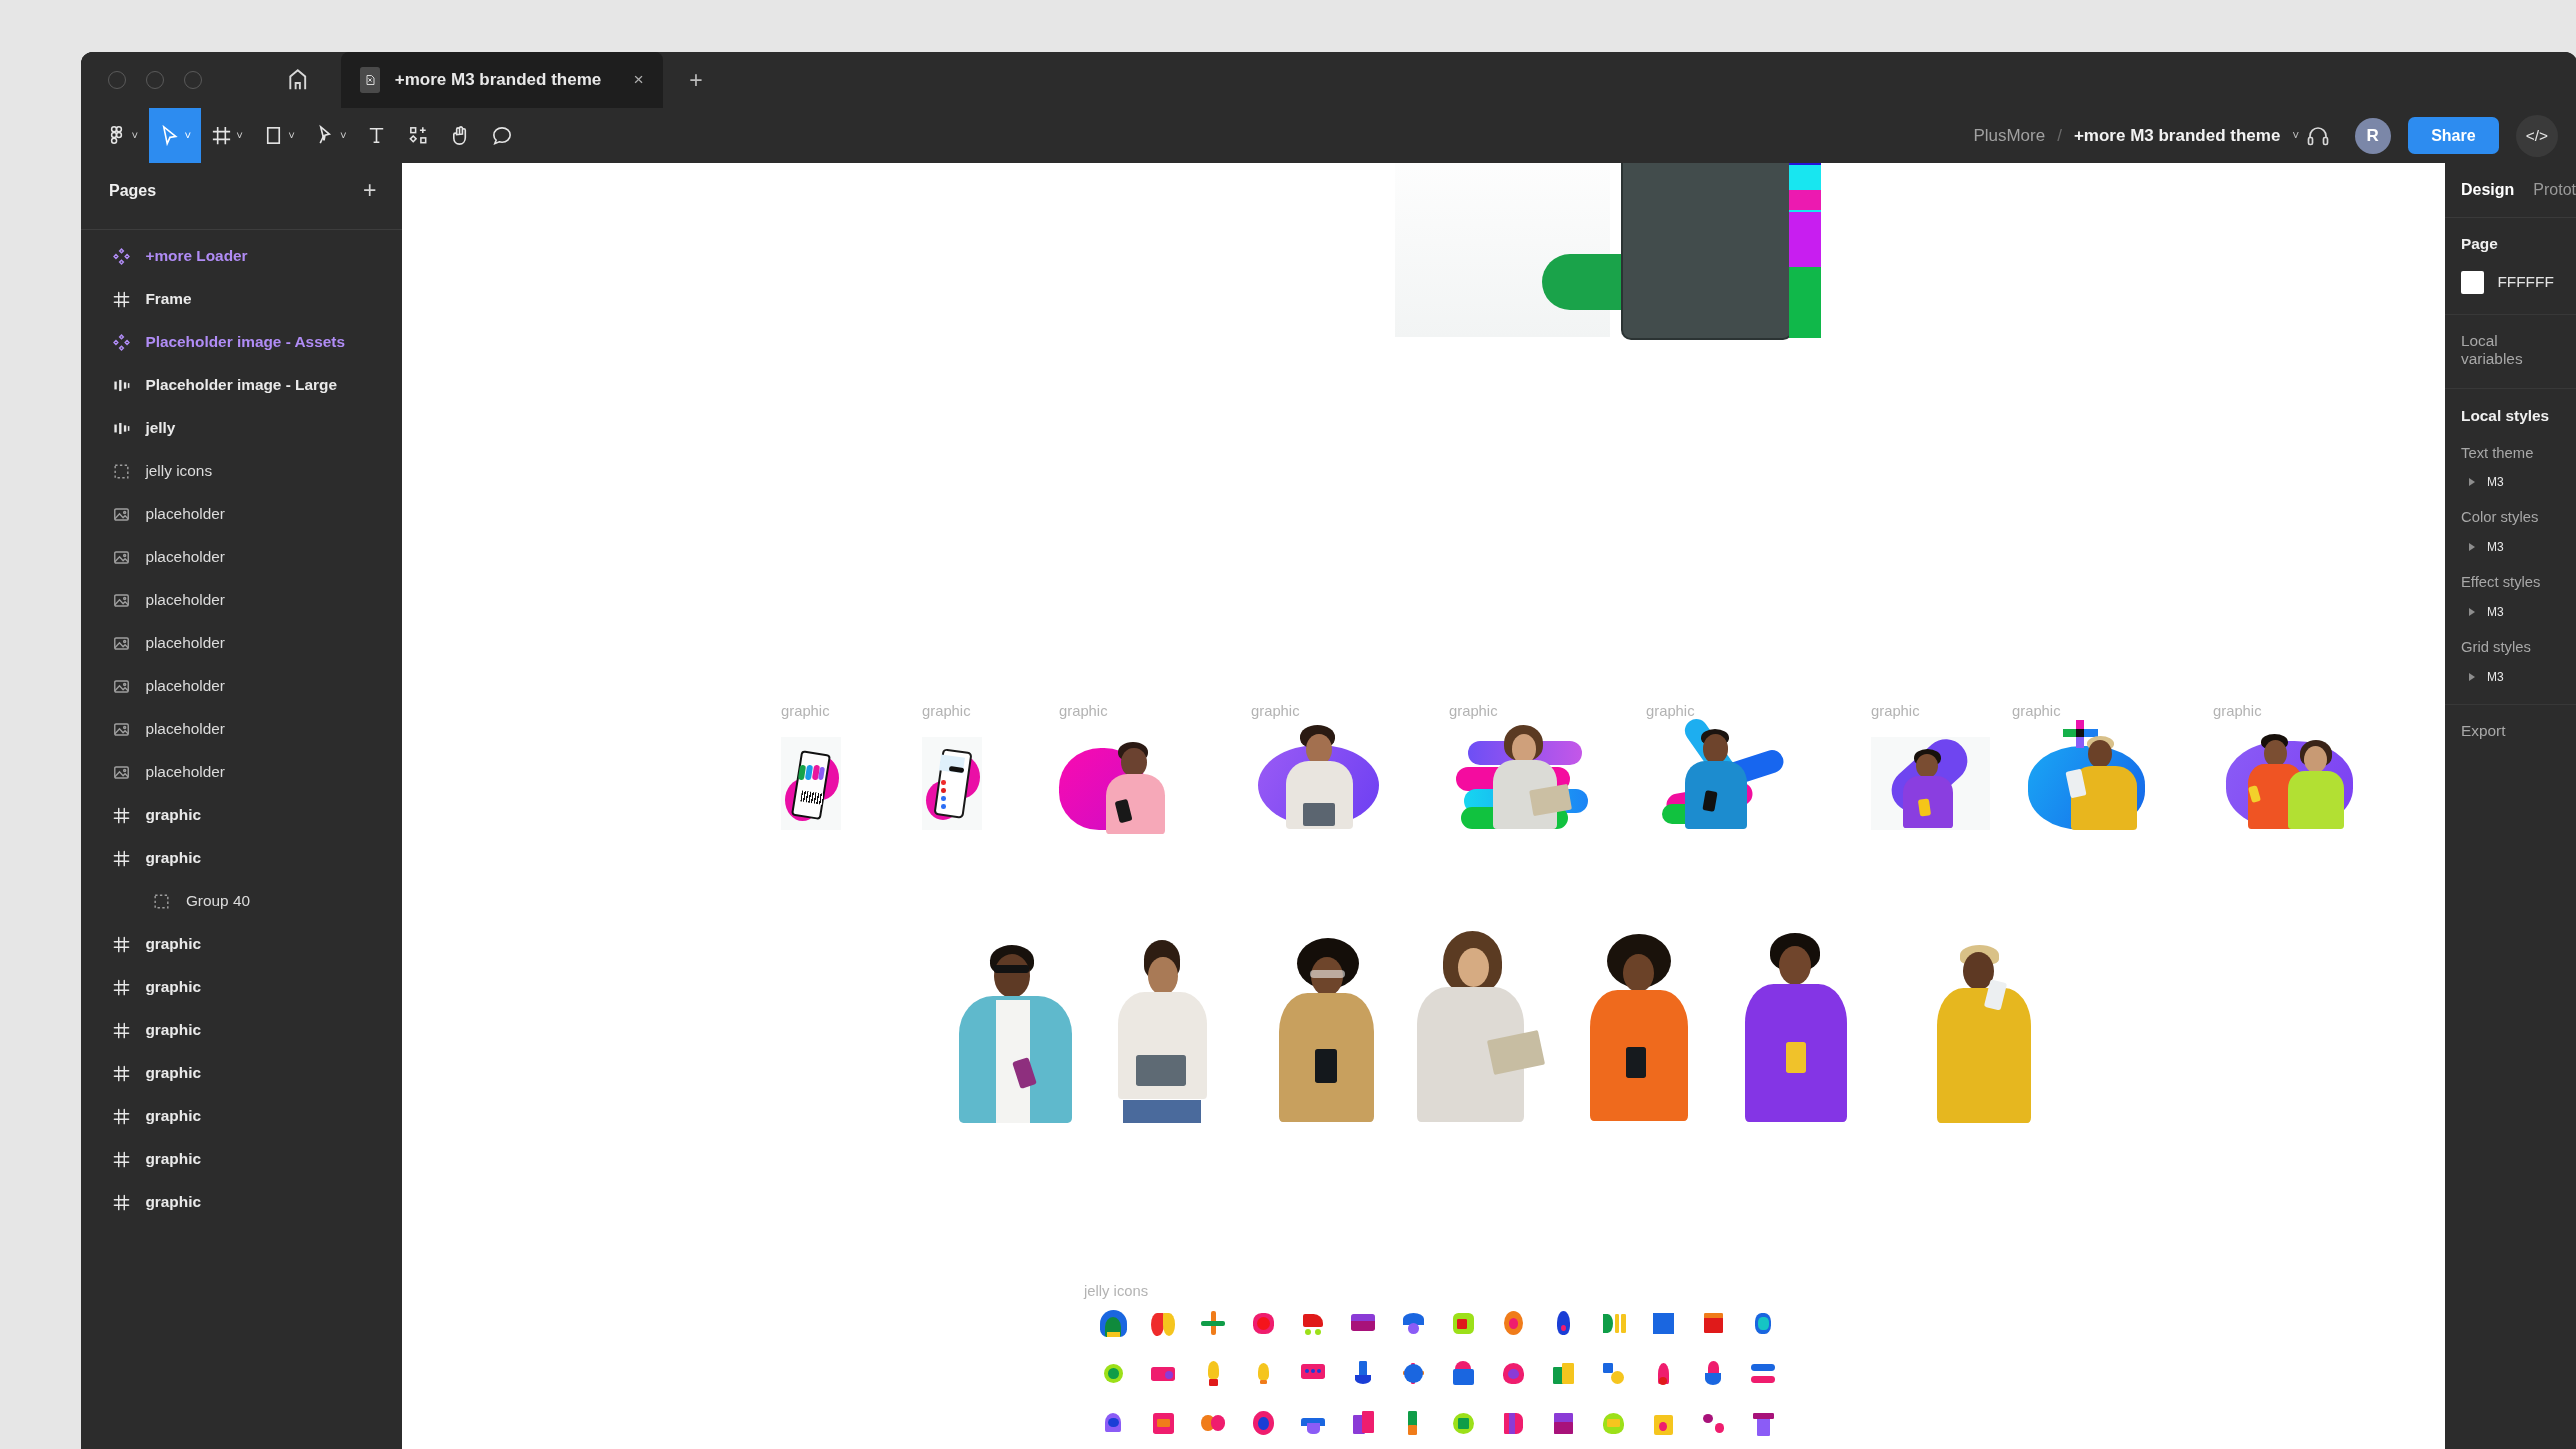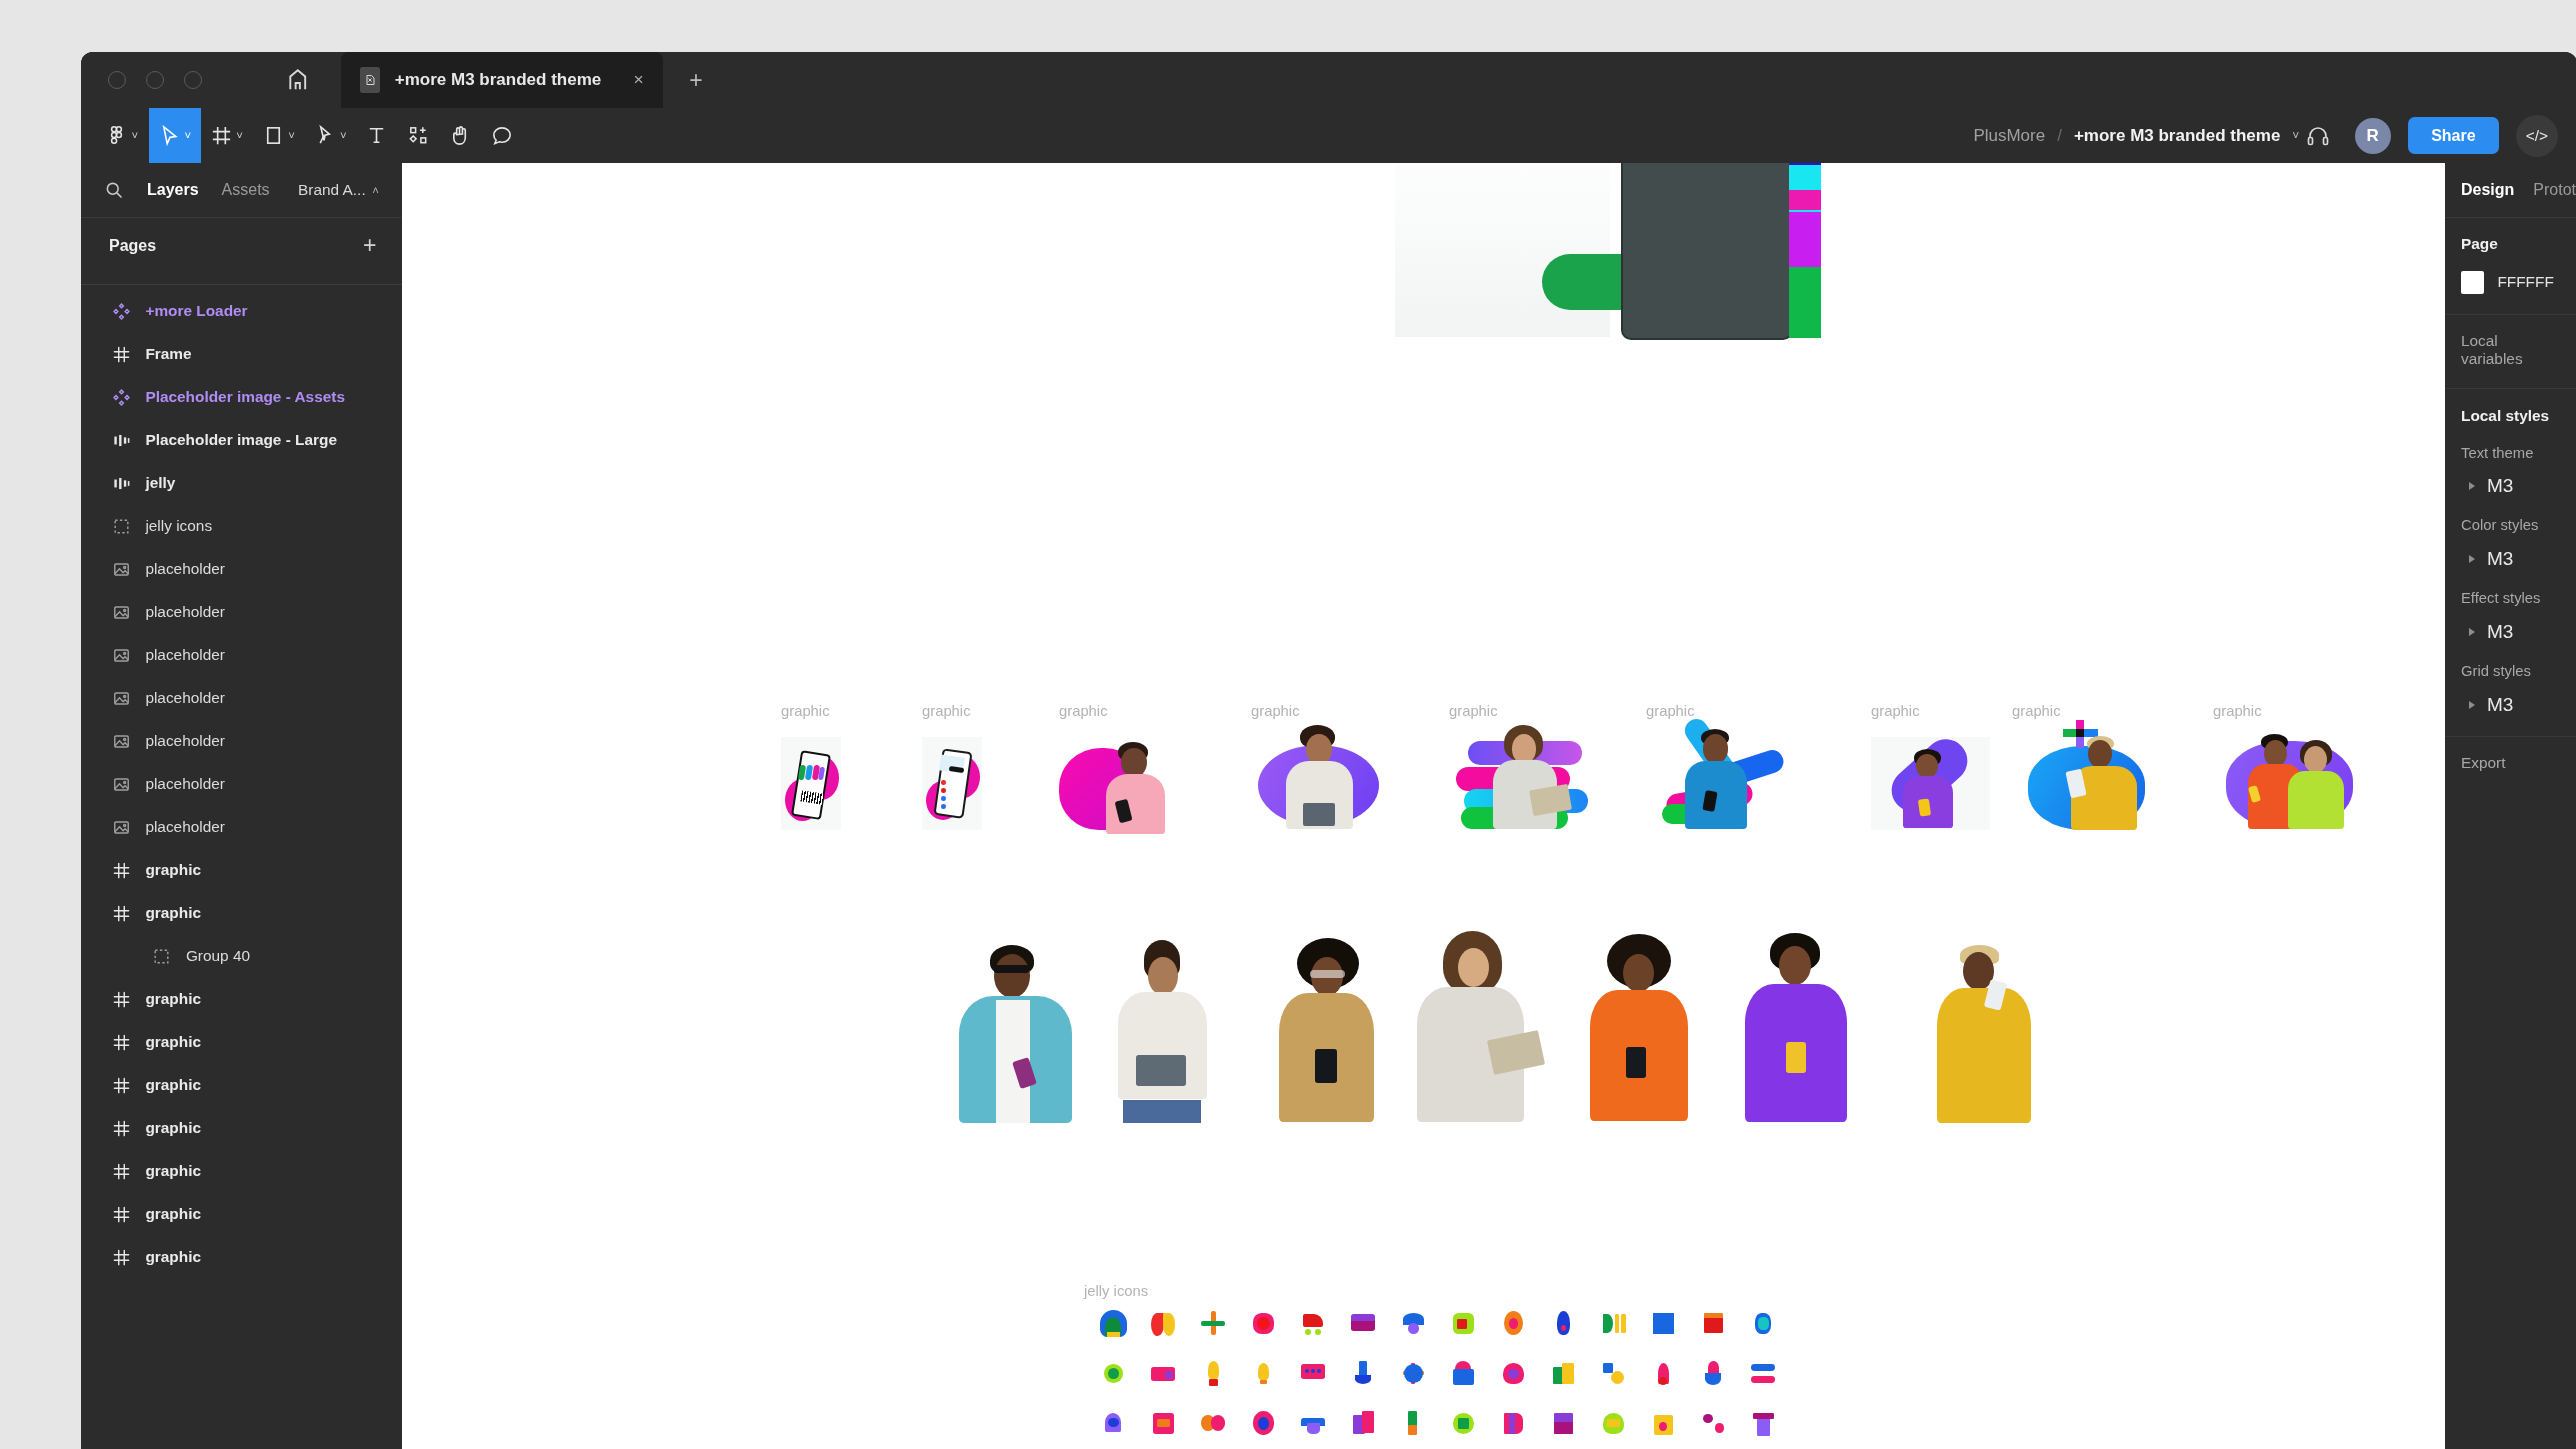--- a/index.html
+++ b/index.html
@@ -223,21 +223,21 @@
   .rp-h.dim { color: #a8a8a8; font-weight: 400; margin-bottom: 0; }
   .rp-swatch-row { display: flex; align-items: center; gap: 13.4px; }
   .rp-swatch { width: 23px; height: 23px; background: #ffffff; border-radius: 2px; }
   .rp-swatch-label { font-size: 15.4px; color: #e4e4e4; }
   .rp-sub { font-size: 14.8px; color: #a8a8a8; margin: 20px 0 14.8px 0; }
   .rp-style-row { display: flex; align-items: center; gap: 12px; padding-left: 8px; }
   .rp-style-row .tri {
     width: 0; height: 0; border-left: 6px solid #8e8e8e;
     border-top: 4px solid transparent; border-bottom: 4px solid transparent;
   }
-  .rp-style-row .nm { font-size: 19px; color: #eaeaea; }
+  .rp-style-row .nm { font-size: 12px; color: #eaeaea; }
 </style>
 </head>
 <body>
 
 <div id="app-window">
 
   <div id="tab-strip">
     <div class="traffic-lights">
       <span class="tl-dot"></span>
       <span class="tl-dot"></span>
@@ -349,34 +349,20 @@
         </svg>
       </div>
       <div class="avatar">R</div>
       <div class="share-btn">Share</div>
       <div class="dev-btn">&lt;/&gt;</div>
     </div>
   </div>
 
   <div id="left-panel">
 
-    <div id="lp-tabs">
-      <span class="search-ico">
-        <svg viewBox="0 0 24 24" fill="none" stroke="#c8c8c8" stroke-width="1.9">
-          <circle cx="10.5" cy="10.5" r="6.5"></circle>
-            <path d="M15.5 15.5L21 21"></path>
-        </svg>
-      </span>
-      <span class="lp-tab active">Layers</span>
-      <span class="lp-tab">Assets</span>
-      <span class="lp-tab-lib">
-        <span>Brand A...</span>
-        <span class="chev">˄</span>
-      </span>
-    </div>
 
     <div id="pages-header">
       <span class="title">Pages</span>
       <span class="plus">+</span>
     </div>
 
 
     <div id="layers-divider"></div>
 
     <div id="layer-list">

